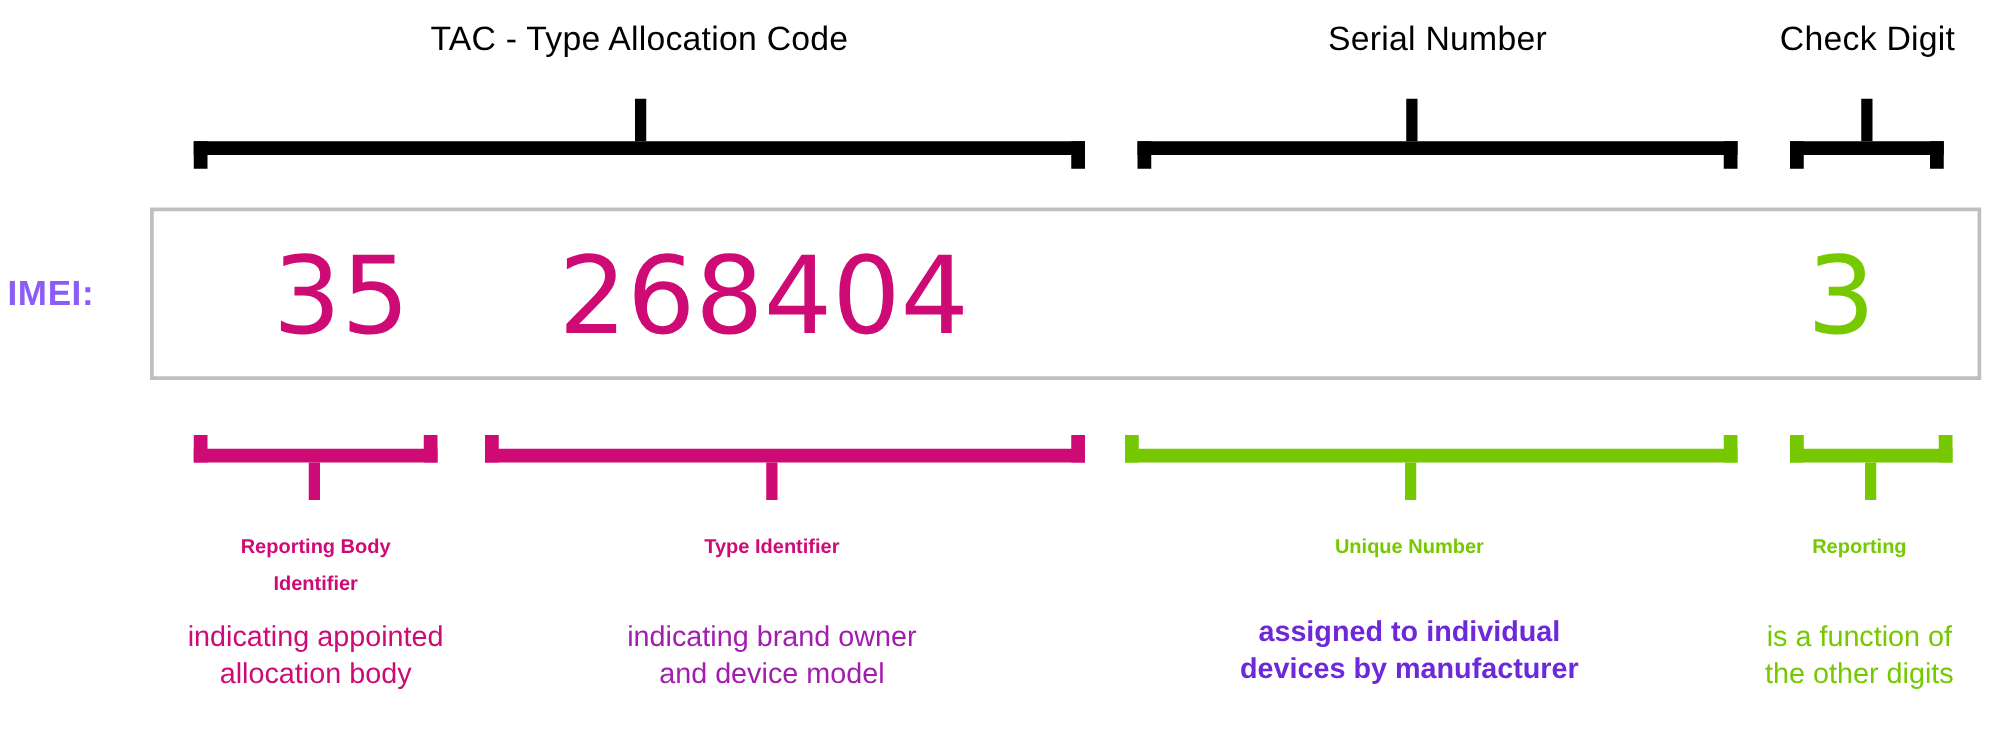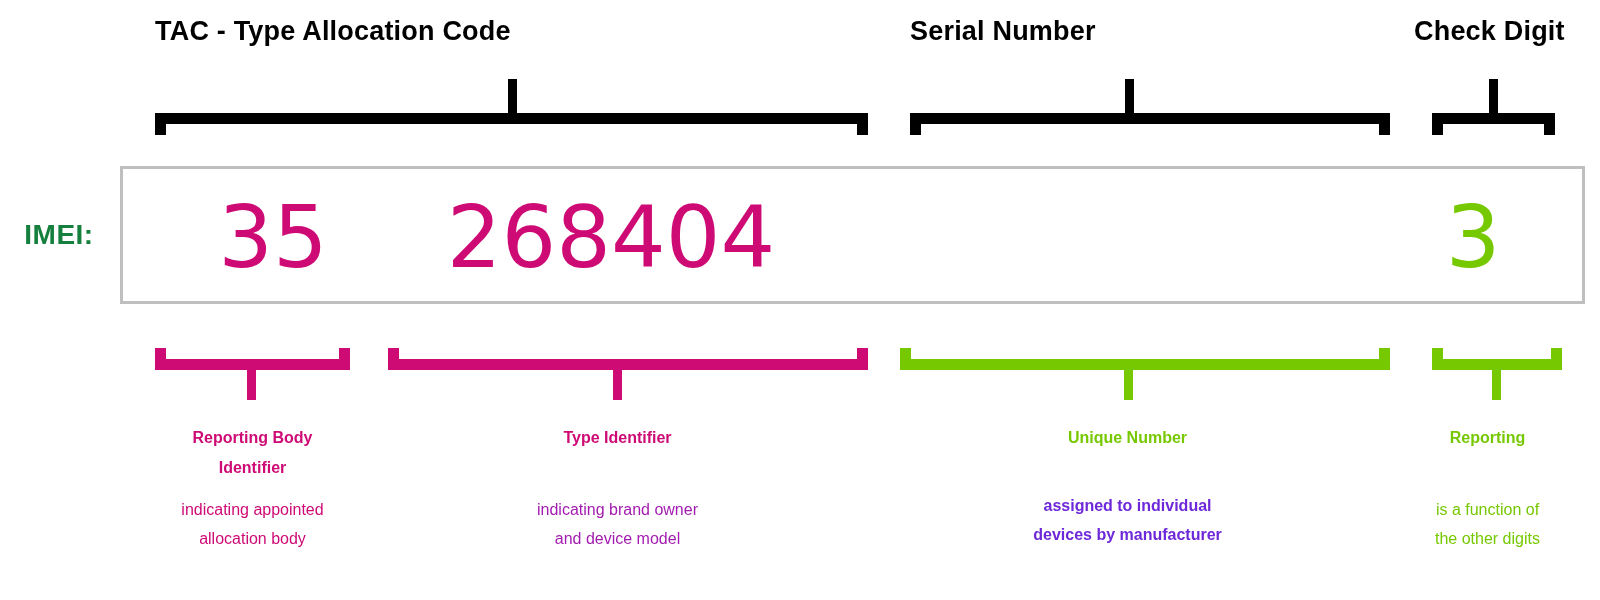--- a/index.html
+++ b/index.html
@@ -16,21 +16,22 @@
   #stage {
     position: relative;
     width: 1600px;
     height: 600px;
     background: #ffffff;
   }
 
   
   .top-title {
     position: absolute;
-    font-weight: bold;
+    text-align: center;
+    font-weight: normal;
     font-size: 27px;
     line-height: 32px;
     color: #000000;
     white-space: nowrap;
     letter-spacing: 0.2px;
   }
 
   
   
   .bracket { position: absolute; }
@@ -63,24 +64,24 @@
   .bracket.bottom .cap.l { left: 0; }
   .bracket.bottom .cap.r { right: 0; }
   .bracket.bottom .stem  { top: 22px; height: 30px; }
 
   
   #imei-label {
     position: absolute;
     left: 6px;
     top: 219px;
     width: 106px;
-    text-align: center;
+    text-align: left;
     font-size: 28px;
     font-weight: bold;
-    color: #15803d;
+    color: #8b5cf6;
     letter-spacing: 0.5px;
   }
   #imei-box {
     position: absolute;
     left: 120px;
     top: 166px;
     width: 1465px;
     height: 138px;
     border: 3px solid #bfbfbf;
     background: #ffffff;
@@ -103,21 +104,21 @@
     text-align: center;
   }
   .caption .cap-title {
     font-weight: bold;
     font-size: 16px;
     line-height: 30px;
     white-space: pre-line;
   }
   .caption .cap-desc {
     font-weight: 400;
-    font-size: 16px;
+    font-size: 23px;
     line-height: 29px;
     white-space: pre-line;
     margin-top: 12px;
   }
 </style>
 </head>
 <body>
 
 <div id="stage">
 

